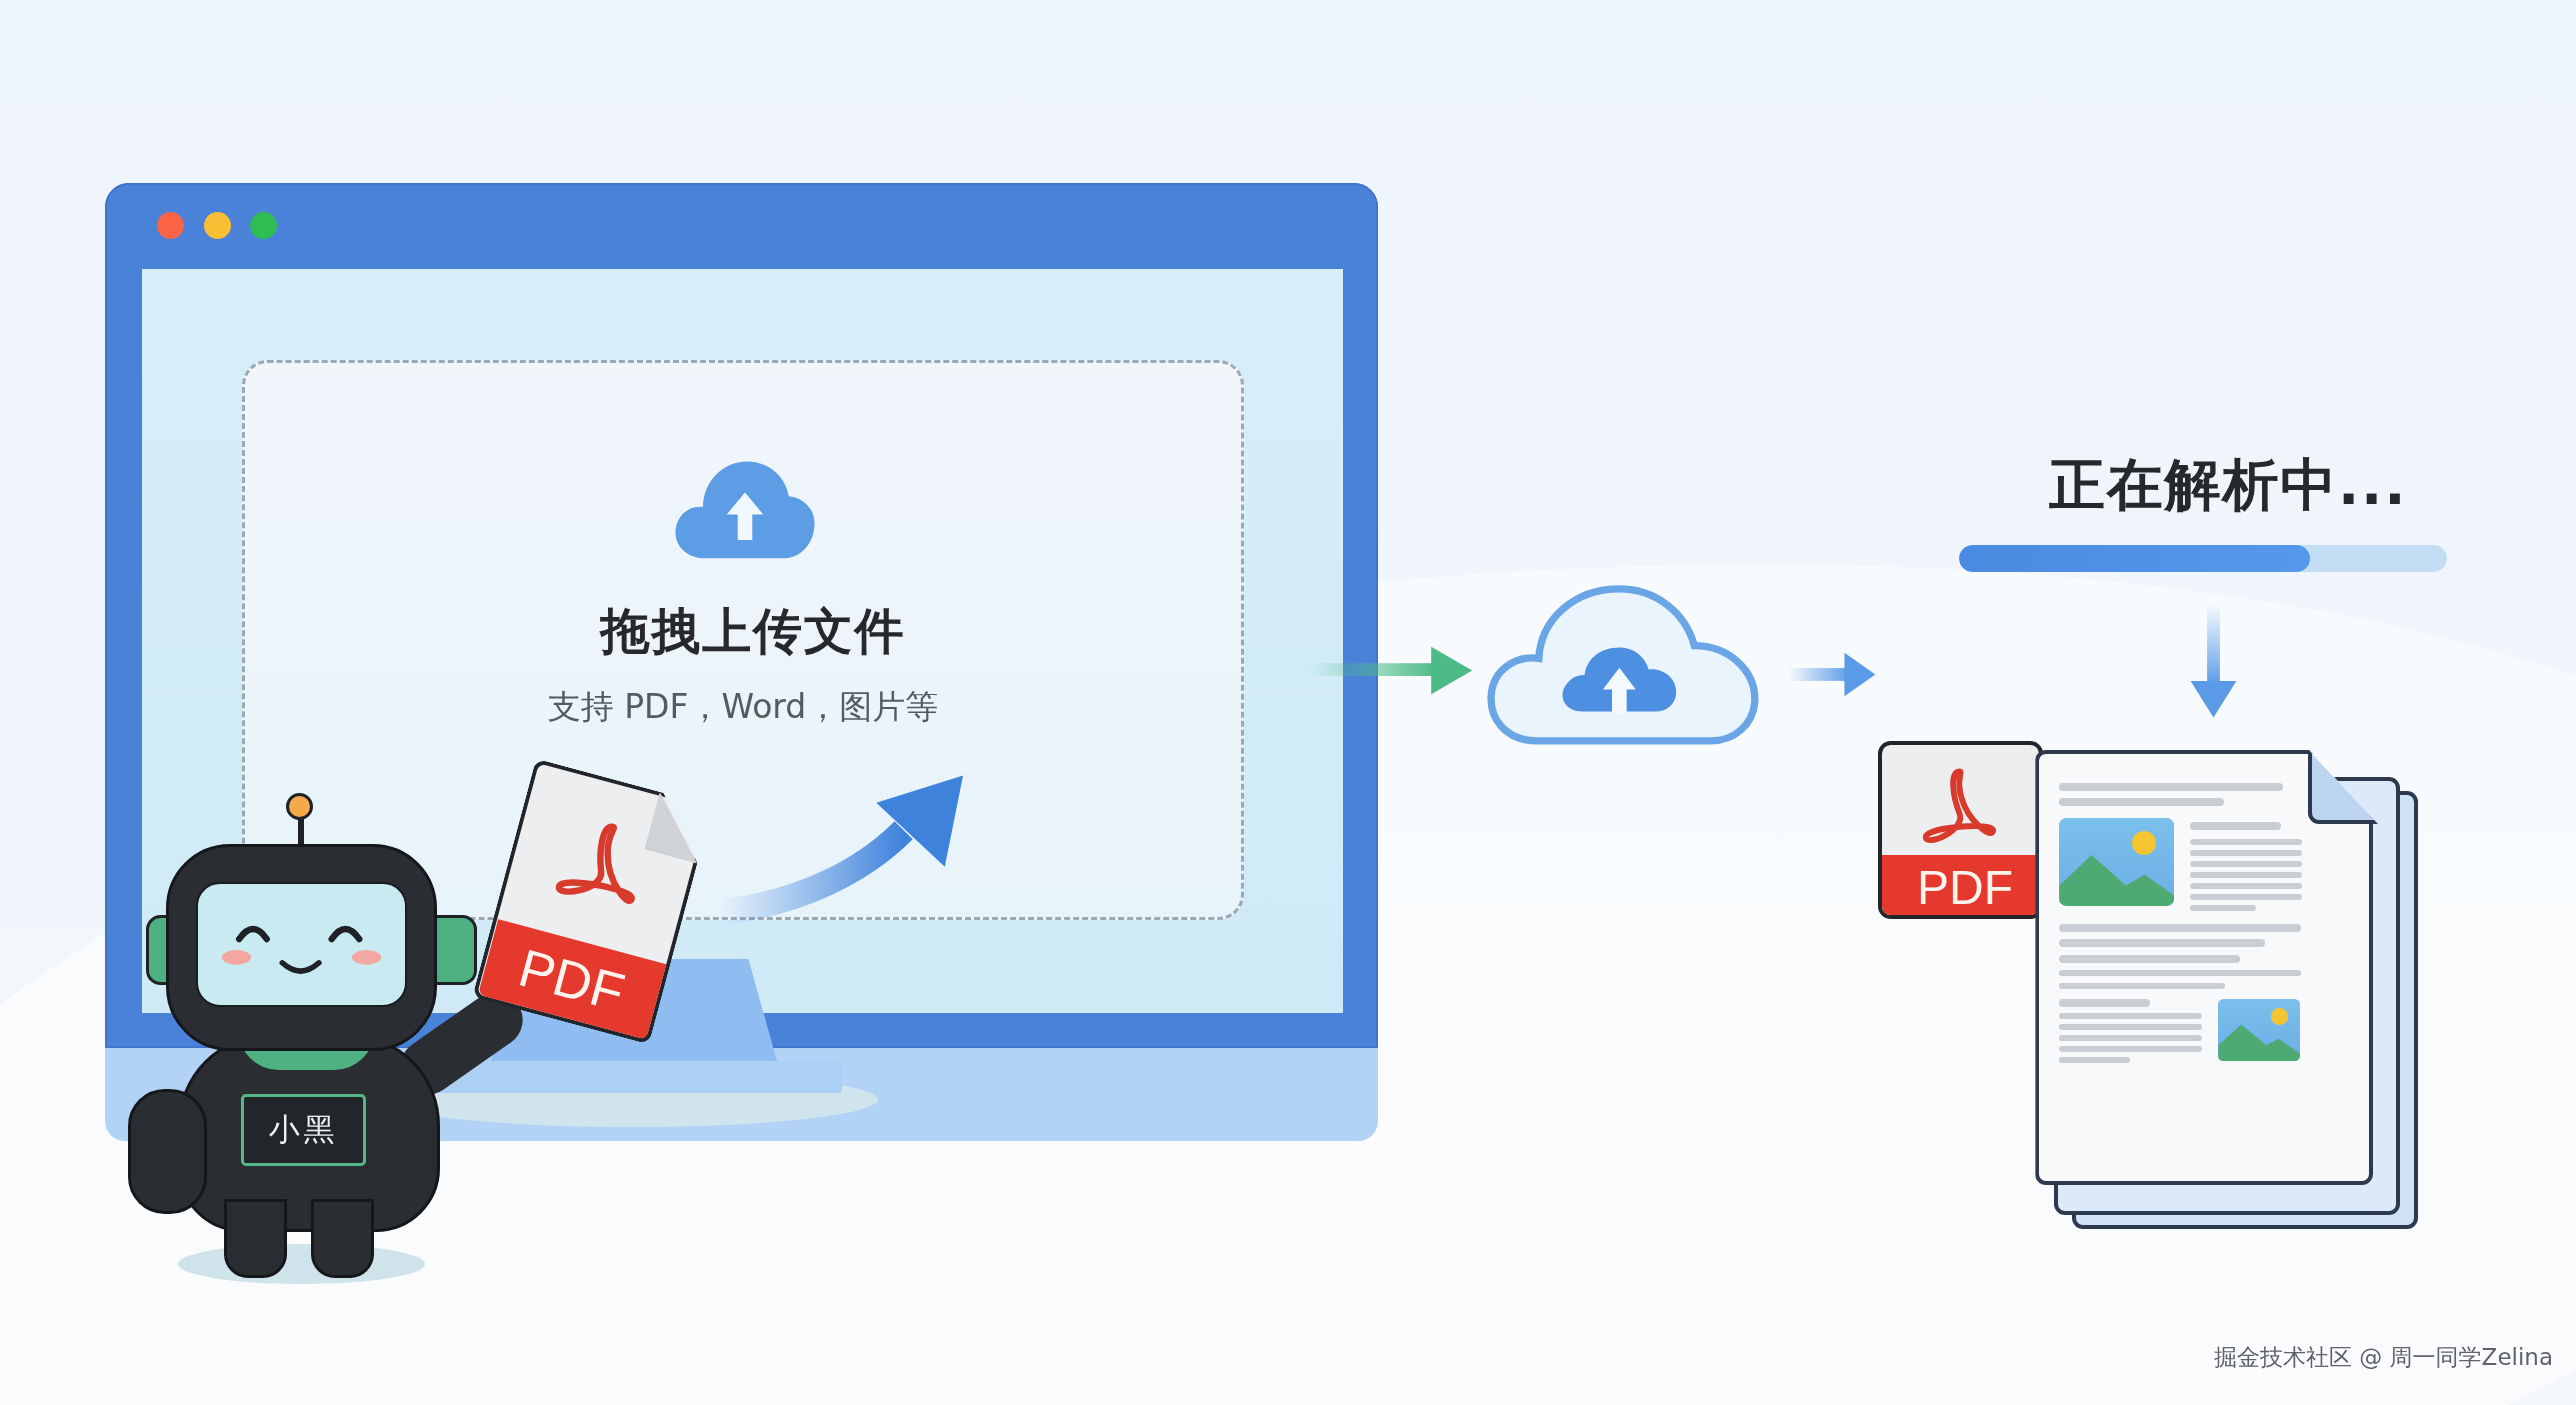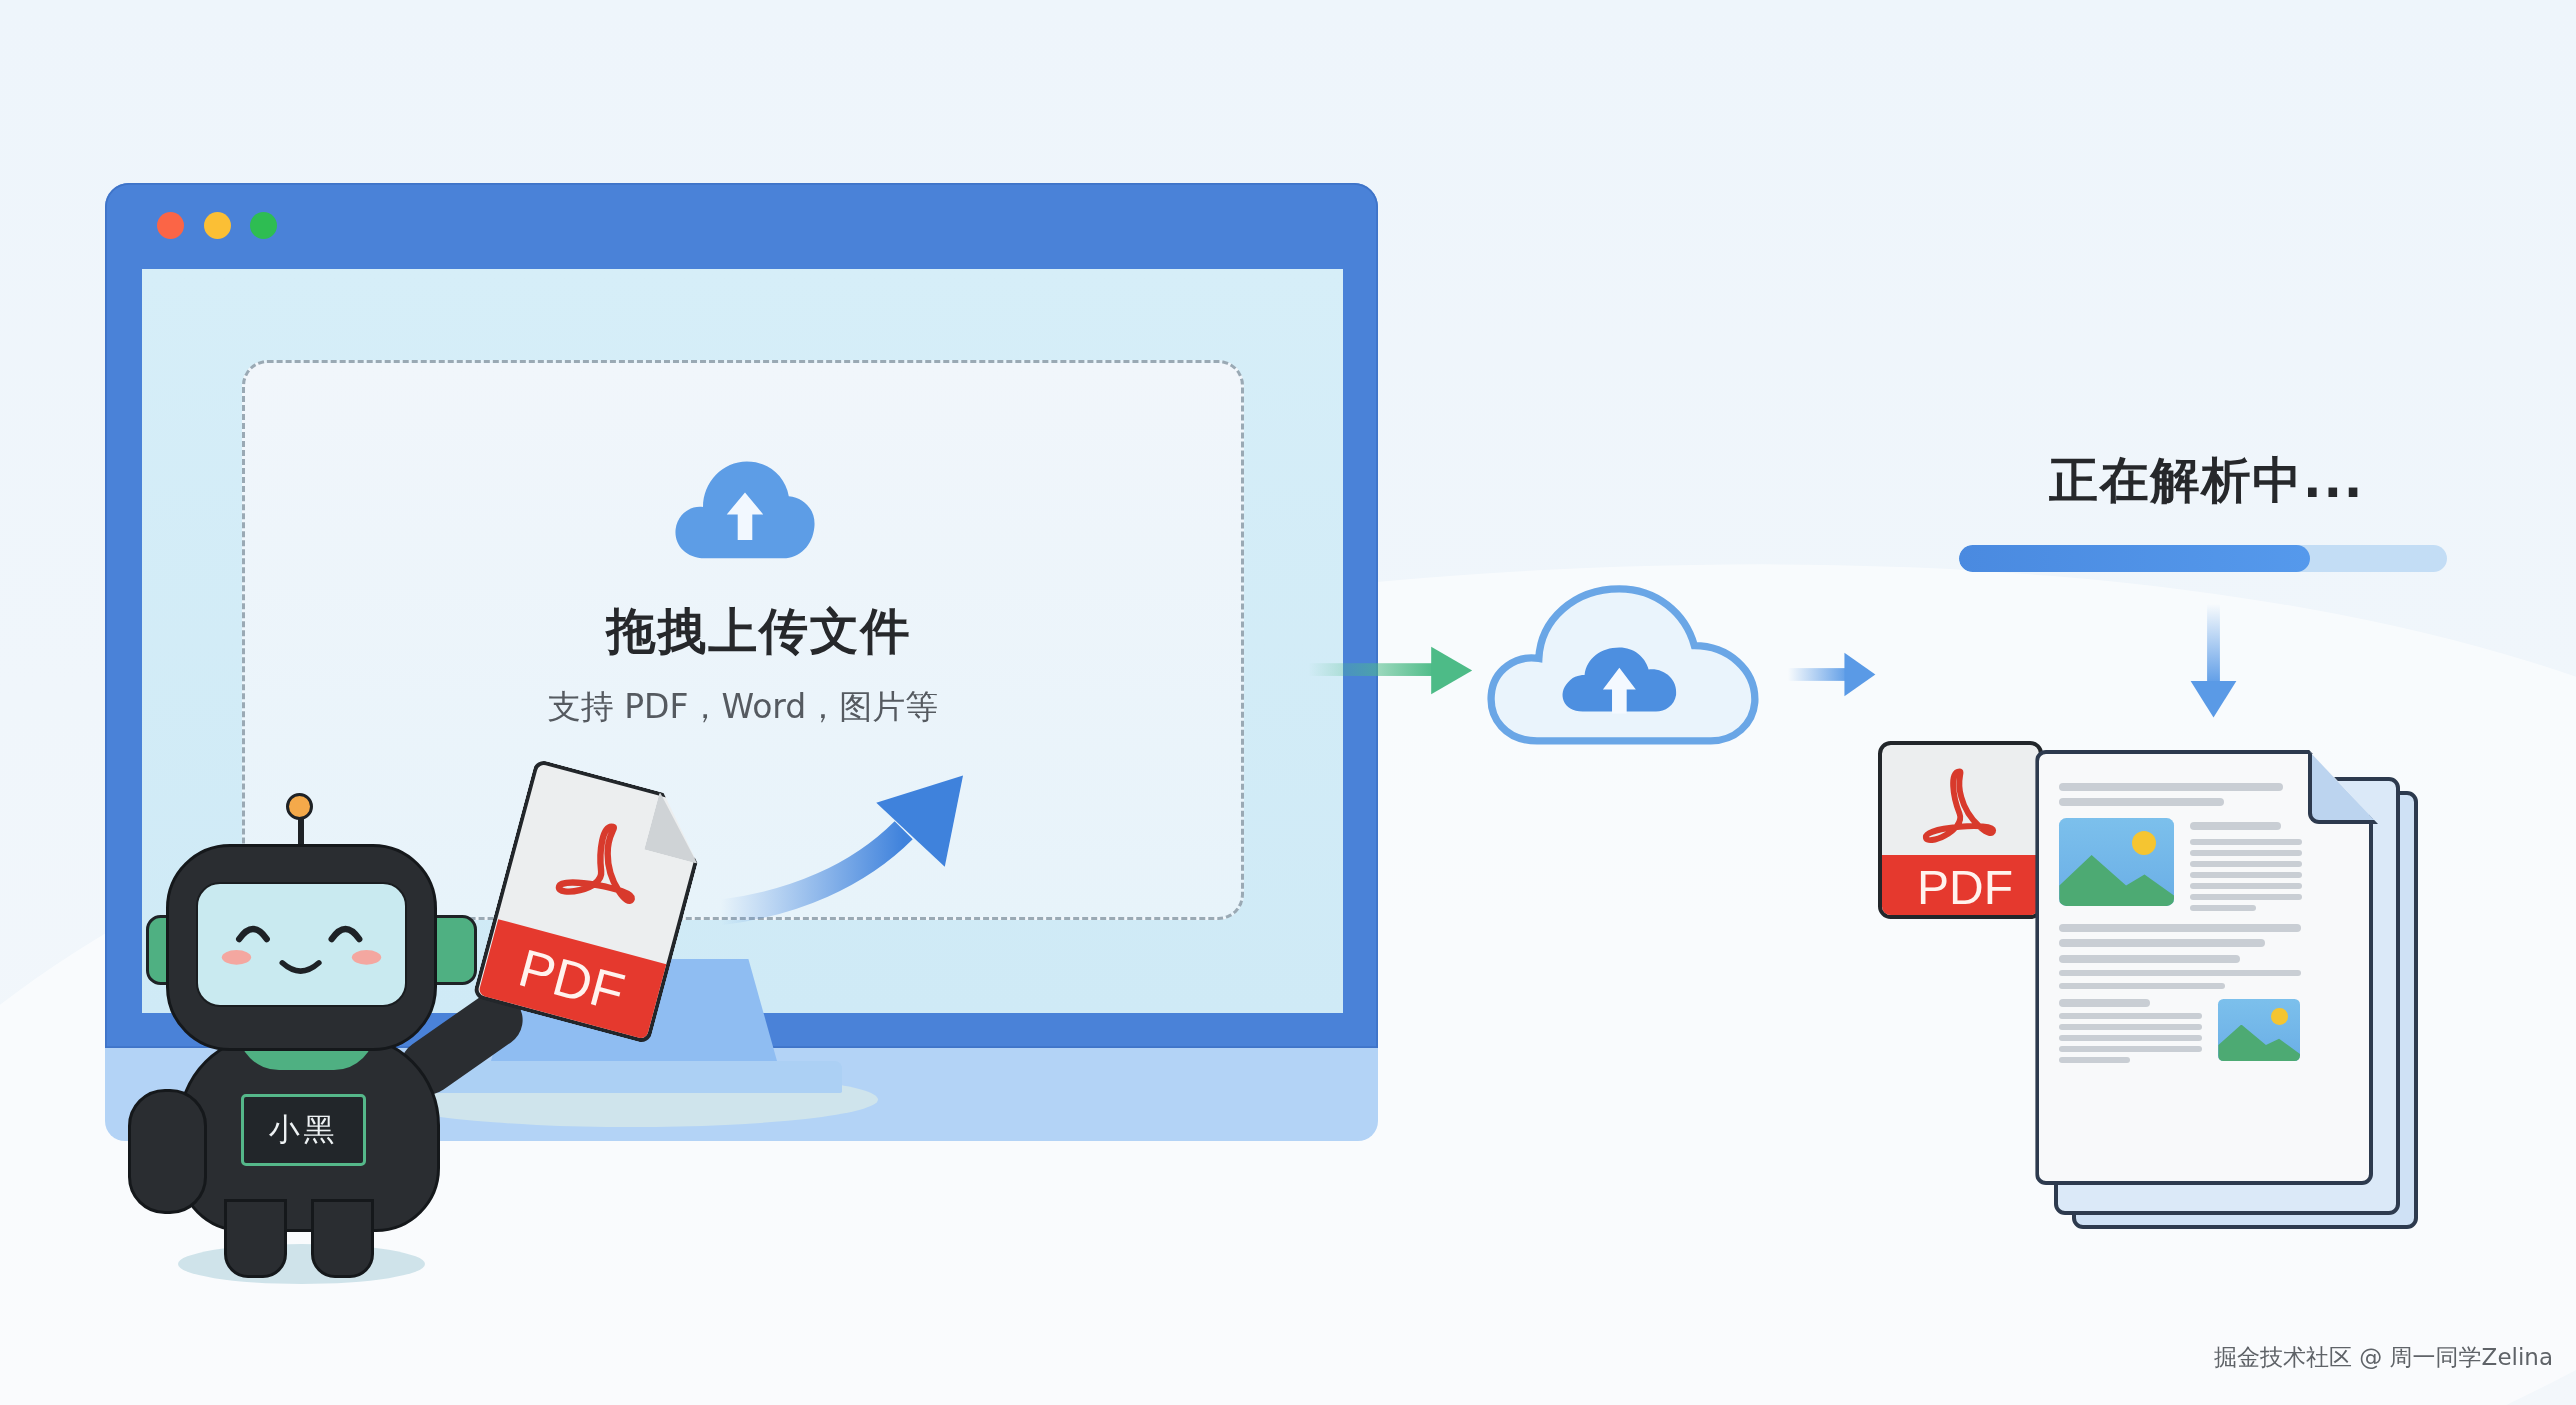--- a/index.html
+++ b/index.html
@@ -11,28 +11,28 @@
     background:rgba(255,255,255,0.55);transform:rotate(-6deg);}
   
   .monitor{left:105px;top:183px;width:1273px;height:959px;}
   .frame{left:0;top:0;width:1273px;height:865px;background:#4a82d8;border-radius:24px 24px 0 0;box-shadow:0 0 0 1.8px #3f74c8 inset;}
   .chin{left:0;top:865px;width:1273px;height:93px;background:#b3d3f6;border-radius:0 0 20px 20px;}
   .camera{left:617px;top:917px;width:18.3px;height:37px;border-radius:50%;background:#98bde8;}
   .screen{left:37px;top:86px;width:1201px;height:744px;background:linear-gradient(180deg,#d6eef8,#cfeaf6);}
   .dot{top:29px;width:27.4px;height:27.4px;border-radius:50%;}
   .dropzone{left:100px;top:91px;width:1002px;height:560px;border:3.7px dashed #9aa9b4;border-radius:25.6px;
     background:linear-gradient(180deg,#f1f6fb,#e7f3fa);box-sizing:border-box;}
-  .dz-title{left:16px;width:100%;top:236px;text-align:center;font-size:49px;font-weight:bold;color:#26282b;letter-spacing:1.8px;}
+  .dz-title{left:10px;width:100%;top:236px;text-align:center;font-size:49px;font-weight:bold;color:#26282b;letter-spacing:1.8px;}
   .dz-sub{left:0;width:100%;top:322px;text-align:center;font-size:33px;color:#555a60;}
   .stand{left:491px;top:959px;width:286px;height:102px;background:#8fbdf2;
     clip-path:polygon(10% 0,90% 0,100% 100%,0 100%);}
   .base{left:428px;top:1061px;width:414px;height:32px;background:#acd0f4;border-radius:7.3px 7.3px 1.8px 1.8px;}
   .base-shadow{left:384px;top:1072px;width:494px;height:55px;border-radius:50%;background:#cfe4ec;}
   
-  .status{left:2049px;top:448px;font-size:49px;font-weight:bold;color:#26282b;letter-spacing:1.8px;}
+  .status{left:2049px;top:448px;font-size:56px;font-weight:bold;color:#26282b;letter-spacing:1.8px;}
   .progress{left:1959px;top:545px;width:488px;height:27.4px;border-radius:13.7px;background:#c3ddf5;overflow:hidden;}
   .progress-fill{height:100%;border-radius:13.7px;background:linear-gradient(90deg,#4a8ae0,#5599ec);}
   .watermark{left:2214px;top:1342px;font-size:23px;color:#5f6368;}
   .doc-line{position:absolute;height:8.2px;border-radius:4.6px;background:#c9ced4;}
 </style>
 </head>
 <body>
 
 <div class="bg-wave"></div>
 

